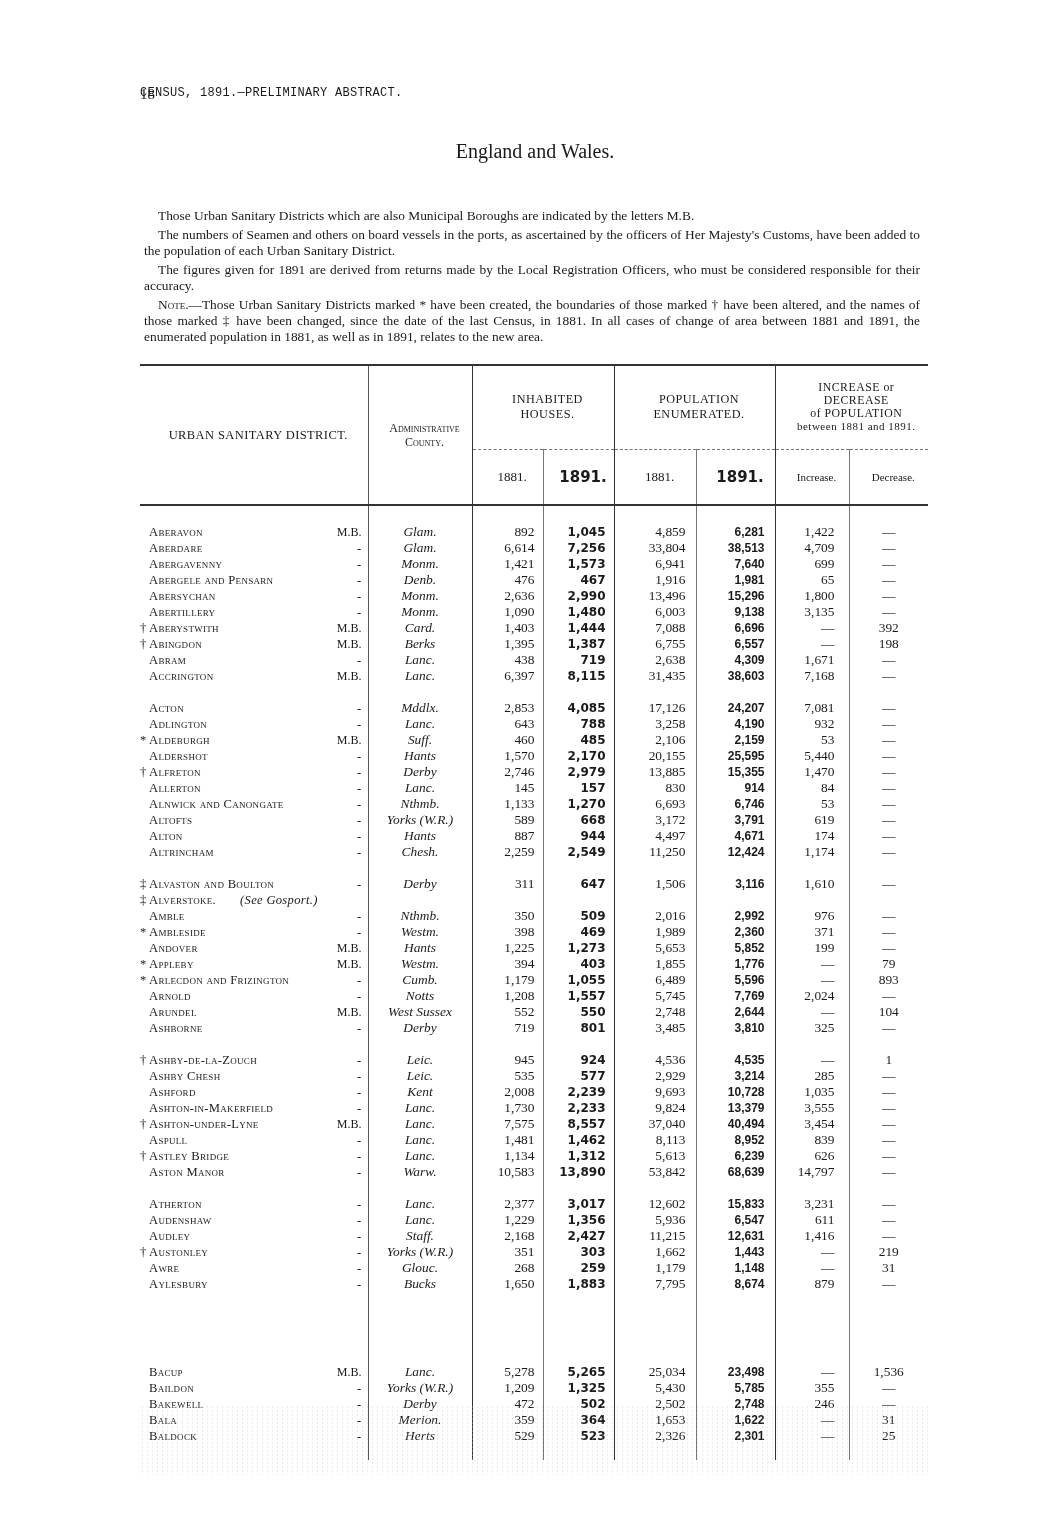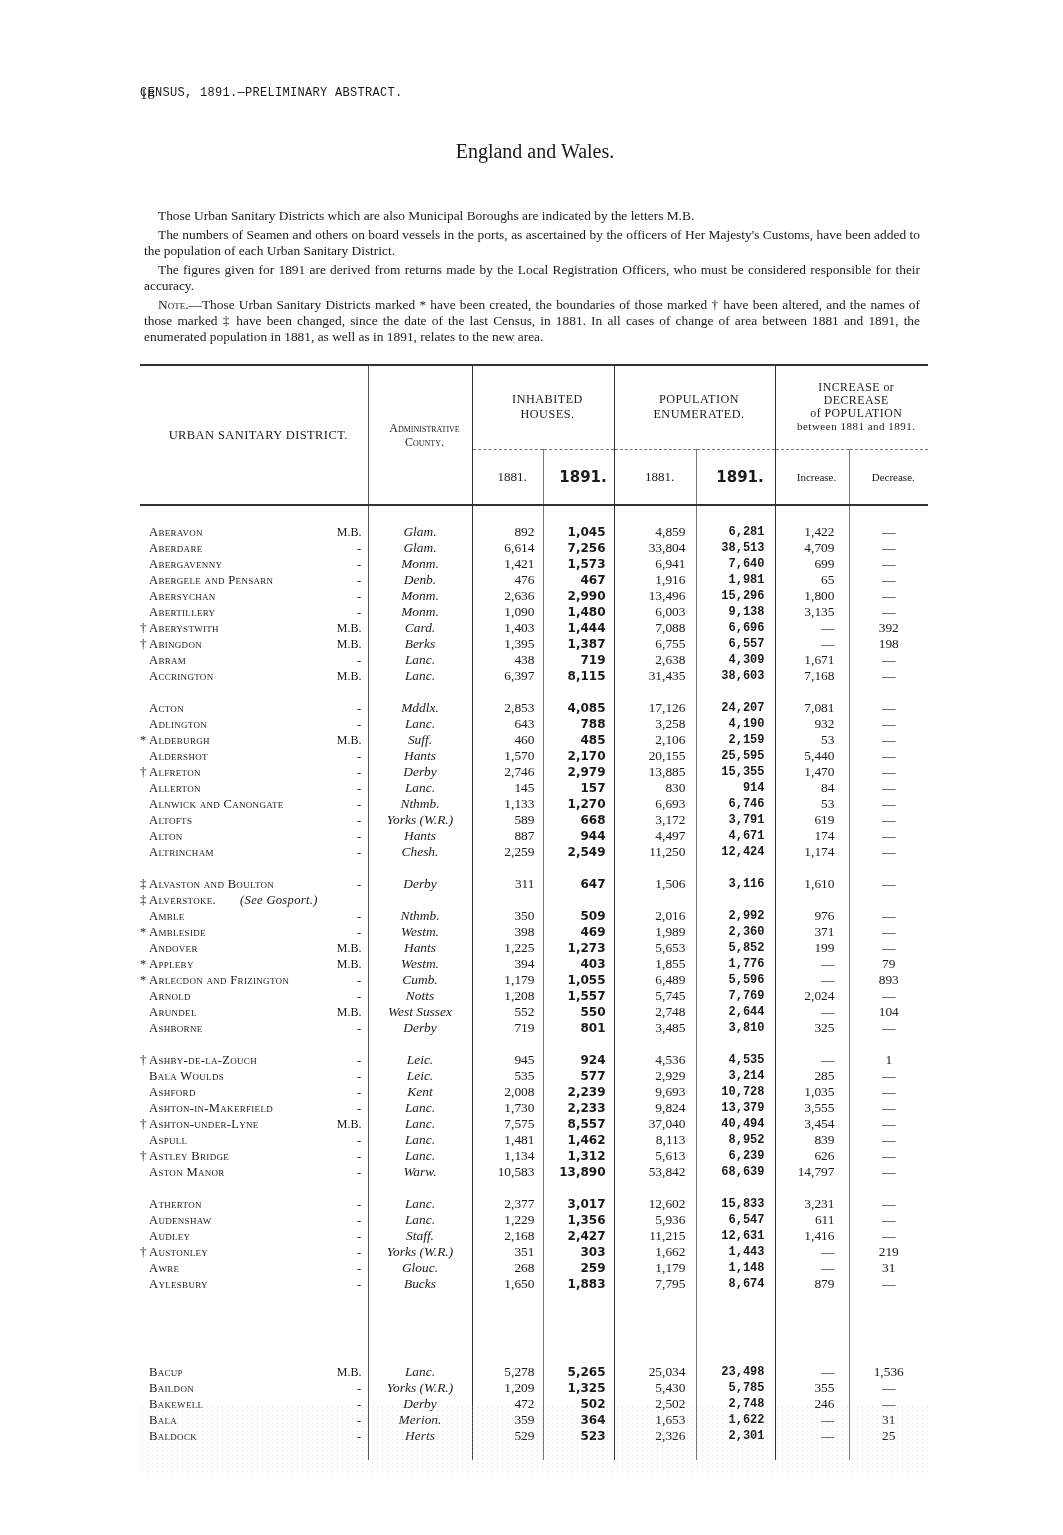--- a/index.html
+++ b/index.html
@@ -44,21 +44,21 @@
     .census-table tbody td { font-size: 12.6px; line-height: 16px; height: 16px; white-space: nowrap; }
     .td-dist { font-family: "Liberation Serif", serif; font-variant: small-caps; font-size: 12.6px !important; position: relative; padding-left: 9px !important; letter-spacing: 0.3px; }
     .td-dist .mark { position: absolute; left: 0; top: 0; font-variant: normal; }
     .td-dist .dash { position: absolute; right: 6px; top: 0; font-variant: normal; }
     .td-dist .mb { position: absolute; right: 6px; top: 0; font-size: 12px; font-variant: normal; letter-spacing: 0; margin-left: 7px; }
     .td-dist .see { font-variant: normal; font-style: italic; }
     .td-county { font-family: "Liberation Serif", serif; font-style: italic; text-align: center; font-size: 13.4px !important; border-left: 1px solid #555; }
     .td-n { font-family: "Liberation Serif", serif; text-align: right; padding-right: 8px !important; border-left: 1.5px solid #333; font-size: 13.4px !important; }
     .td-nb { font-family: "DejaVu Sans", sans-serif; font-weight: bold; text-align: right; padding-right: 8px !important; border-left: 1px solid #777; font-size: 12px !important; margin-top: 27px; }
     .td-p1 { font-family: "Liberation Serif", serif; text-align: right; padding-right: 10px !important; border-left: 1.5px solid #333; font-size: 13.4px !important; }
-    .td-p2 { font-family: Liberation Mono, monospace; font-weight: bold; text-align: right; padding-right: 10px !important; border-left: 1px solid #777; font-size: 12px !important; margin-left: 46px; }
+    .td-p2 { font-family: Liberation Sans, sans-serif; font-weight: bold; text-align: right; padding-right: 10px !important; border-left: 1px solid #777; font-size: 12px !important; margin-left: 46px; }
     .td-inc { font-family: "Liberation Serif", serif; text-align: right; padding-right: 14px !important; border-left: 1.5px solid #333; font-size: 13.4px !important; }
     .td-dec { font-family: "Liberation Serif", serif; text-align: center; border-left: 1px solid #777; font-size: 13.4px !important; }
     tr.gap td { height: 16px; }
     tr.gap-big td { height: 72px; }
     tr.gap-first td { height: 18px; }
 
     .noise { position: absolute; left: 140px; top: 1405px; width: 790px; height: 70px;
       background-image: radial-gradient(#bbb 0.6px, transparent 0.8px);
       background-size: 5px 4px; opacity: 0.35; }
   </style>
@@ -471,21 +471,21 @@
         <td class="td-dist"><span class="mark">†</span><span>Ashby-de-la-Zouch</span><span class="dash">-</span></td>
         <td class="td-county">Leic.</td>
         <td class="td-n">945</td>
         <td class="td-nb">924</td>
         <td class="td-p1">4,536</td>
         <td class="td-p2">4,535</td>
         <td class="td-inc">—</td>
         <td class="td-dec">1</td>
       </tr>
       <tr>
-        <td class="td-dist"><span>Bala Woulds</span><span class="dash">-</span></td>
+        <td class="td-dist"><span>Ashby Chesh</span><span class="dash">-</span></td>
         <td class="td-county">Leic.</td>
         <td class="td-n">535</td>
         <td class="td-nb">577</td>
         <td class="td-p1">2,929</td>
         <td class="td-p2">3,214</td>
         <td class="td-inc">285</td>
         <td class="td-dec">—</td>
       </tr>
       <tr>
         <td class="td-dist"><span>Ashford</span><span class="dash">-</span></td>

